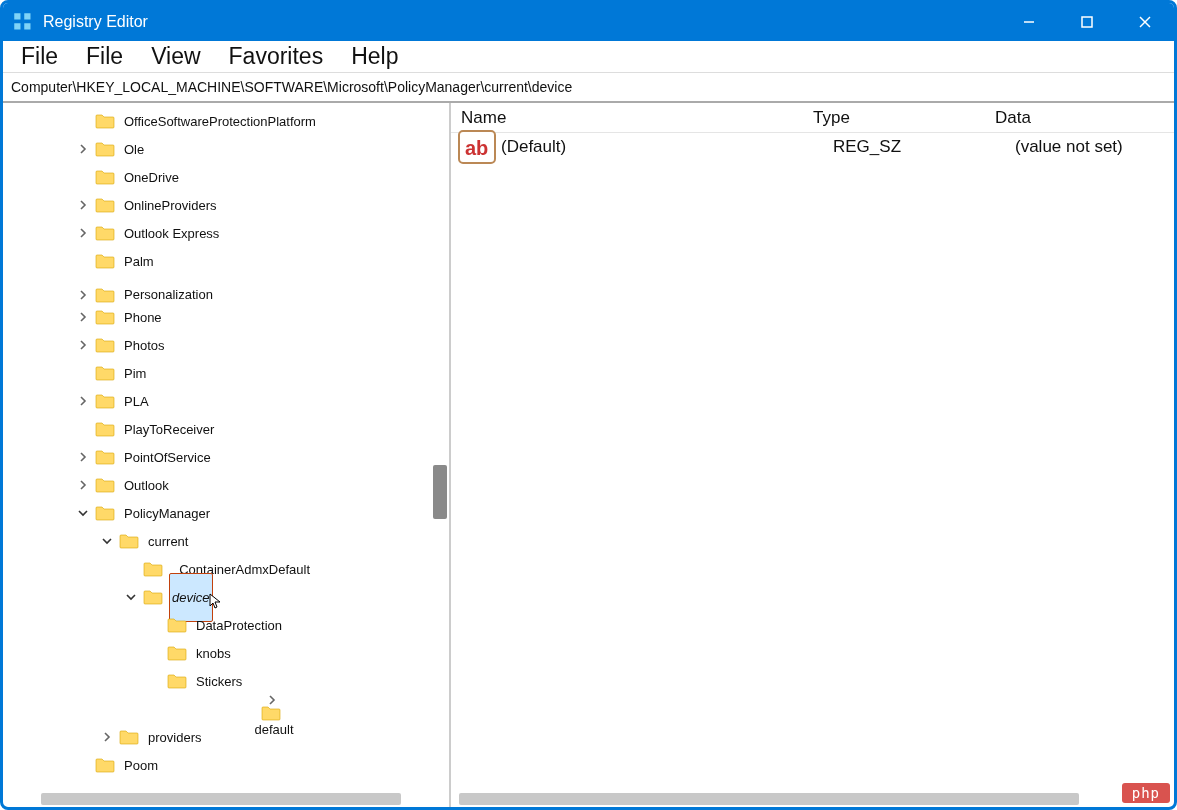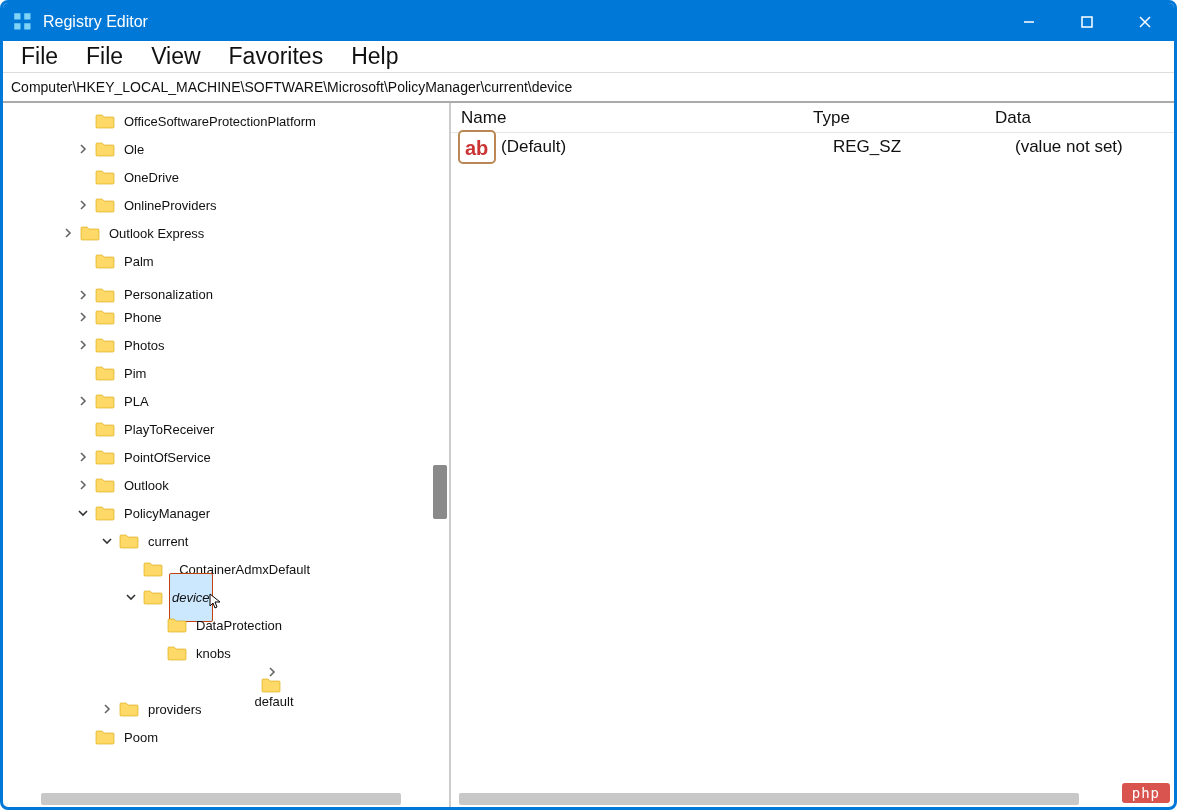--- a/index.html
+++ b/index.html
@@ -213,21 +213,21 @@
                   <path d="M3 1 L7 5 L3 9" fill="none" stroke="#666" stroke-width="1.6"></path>
                 </svg>
               </span>
               <span class="folder-icon">
                 <svg viewBox="0 0 20 16">
                   <path d="M1 3 L1 14 Q1 15 2 15 L18 15 Q19 15 19 14 L19 5 Q19 4 18 4 L9 4 L7 2 L2 2 Q1 2 1 3 Z" fill="#ffd968" stroke="#d9a400" stroke-width="0.6"></path>
                 </svg>
               </span>
               <span class="label">OnlineProviders</span>
             </div>
-            <div class="node" style="padding-left: 57px;">
+            <div class="node" style="padding-left: 72px;">
               <span class="expander">
                 <svg viewBox="0 0 10 10">
                   <path d="M3 1 L7 5 L3 9" fill="none" stroke="#666" stroke-width="1.6"></path>
                 </svg>
               </span>
               <span class="folder-icon">
                 <svg viewBox="0 0 20 16">
                   <path d="M1 3 L1 14 Q1 15 2 15 L18 15 Q19 15 19 14 L19 5 Q19 4 18 4 L9 4 L7 2 L2 2 Q1 2 1 3 Z" fill="#ffd968" stroke="#d9a400" stroke-width="0.6"></path>
                 </svg>
               </span>
@@ -399,20 +399,29 @@
               <span class="label">DataProtection</span>
             </div>
             <div class="node" style="padding-left: 144px;">
               <span class="expander blank"></span>
               <span class="folder-icon">
                 <svg viewBox="0 0 20 16">
                   <path d="M1 3 L1 14 Q1 15 2 15 L18 15 Q19 15 19 14 L19 5 Q19 4 18 4 L9 4 L7 2 L2 2 Q1 2 1 3 Z" fill="#ffd968" stroke="#d9a400" stroke-width="0.6"></path>
                 </svg>
               </span>
               <span class="label">knobs</span>
+            </div>
+            <div class="node" style="padding-left: 144px;">
+              <span class="expander blank"></span>
+              <span class="folder-icon">
+                <svg viewBox="0 0 20 16">
+                  <path d="M1 3 L1 14 Q1 15 2 15 L18 15 Q19 15 19 14 L19 5 Q19 4 18 4 L9 4 L7 2 L2 2 Q1 2 1 3 Z" fill="#ffd968" stroke="#d9a400" stroke-width="0.6"></path>
+                </svg>
+              </span>
+              <span class="label">Stickers</span>
             </div>
             <div class="node" style="padding-left: 96px; flex-direction: column;">
               <span class="expander">
                 <svg viewBox="0 0 10 10">
                   <path d="M3 1 L7 5 L3 9" fill="none" stroke="#666" stroke-width="1.6"></path>
                 </svg>
               </span>
               <span class="folder-icon">
                 <svg viewBox="0 0 20 16">
                   <path d="M1 3 L1 14 Q1 15 2 15 L18 15 Q19 15 19 14 L19 5 Q19 4 18 4 L9 4 L7 2 L2 2 Q1 2 1 3 Z" fill="#ffd968" stroke="#d9a400" stroke-width="0.6"></path>

